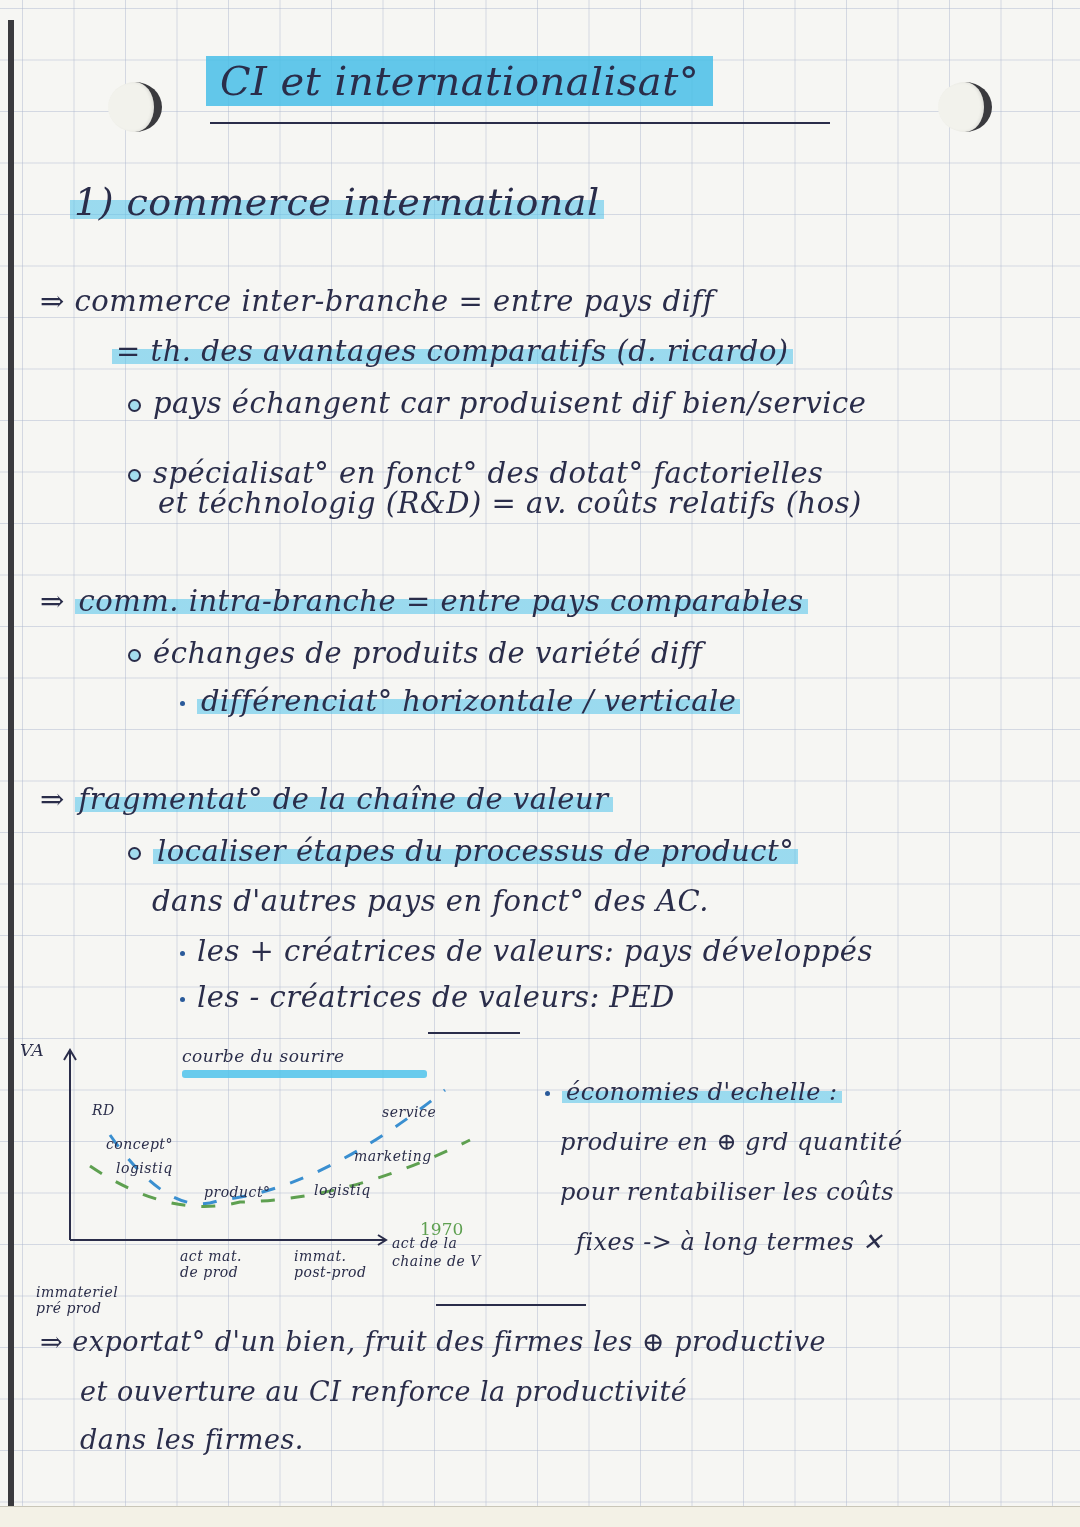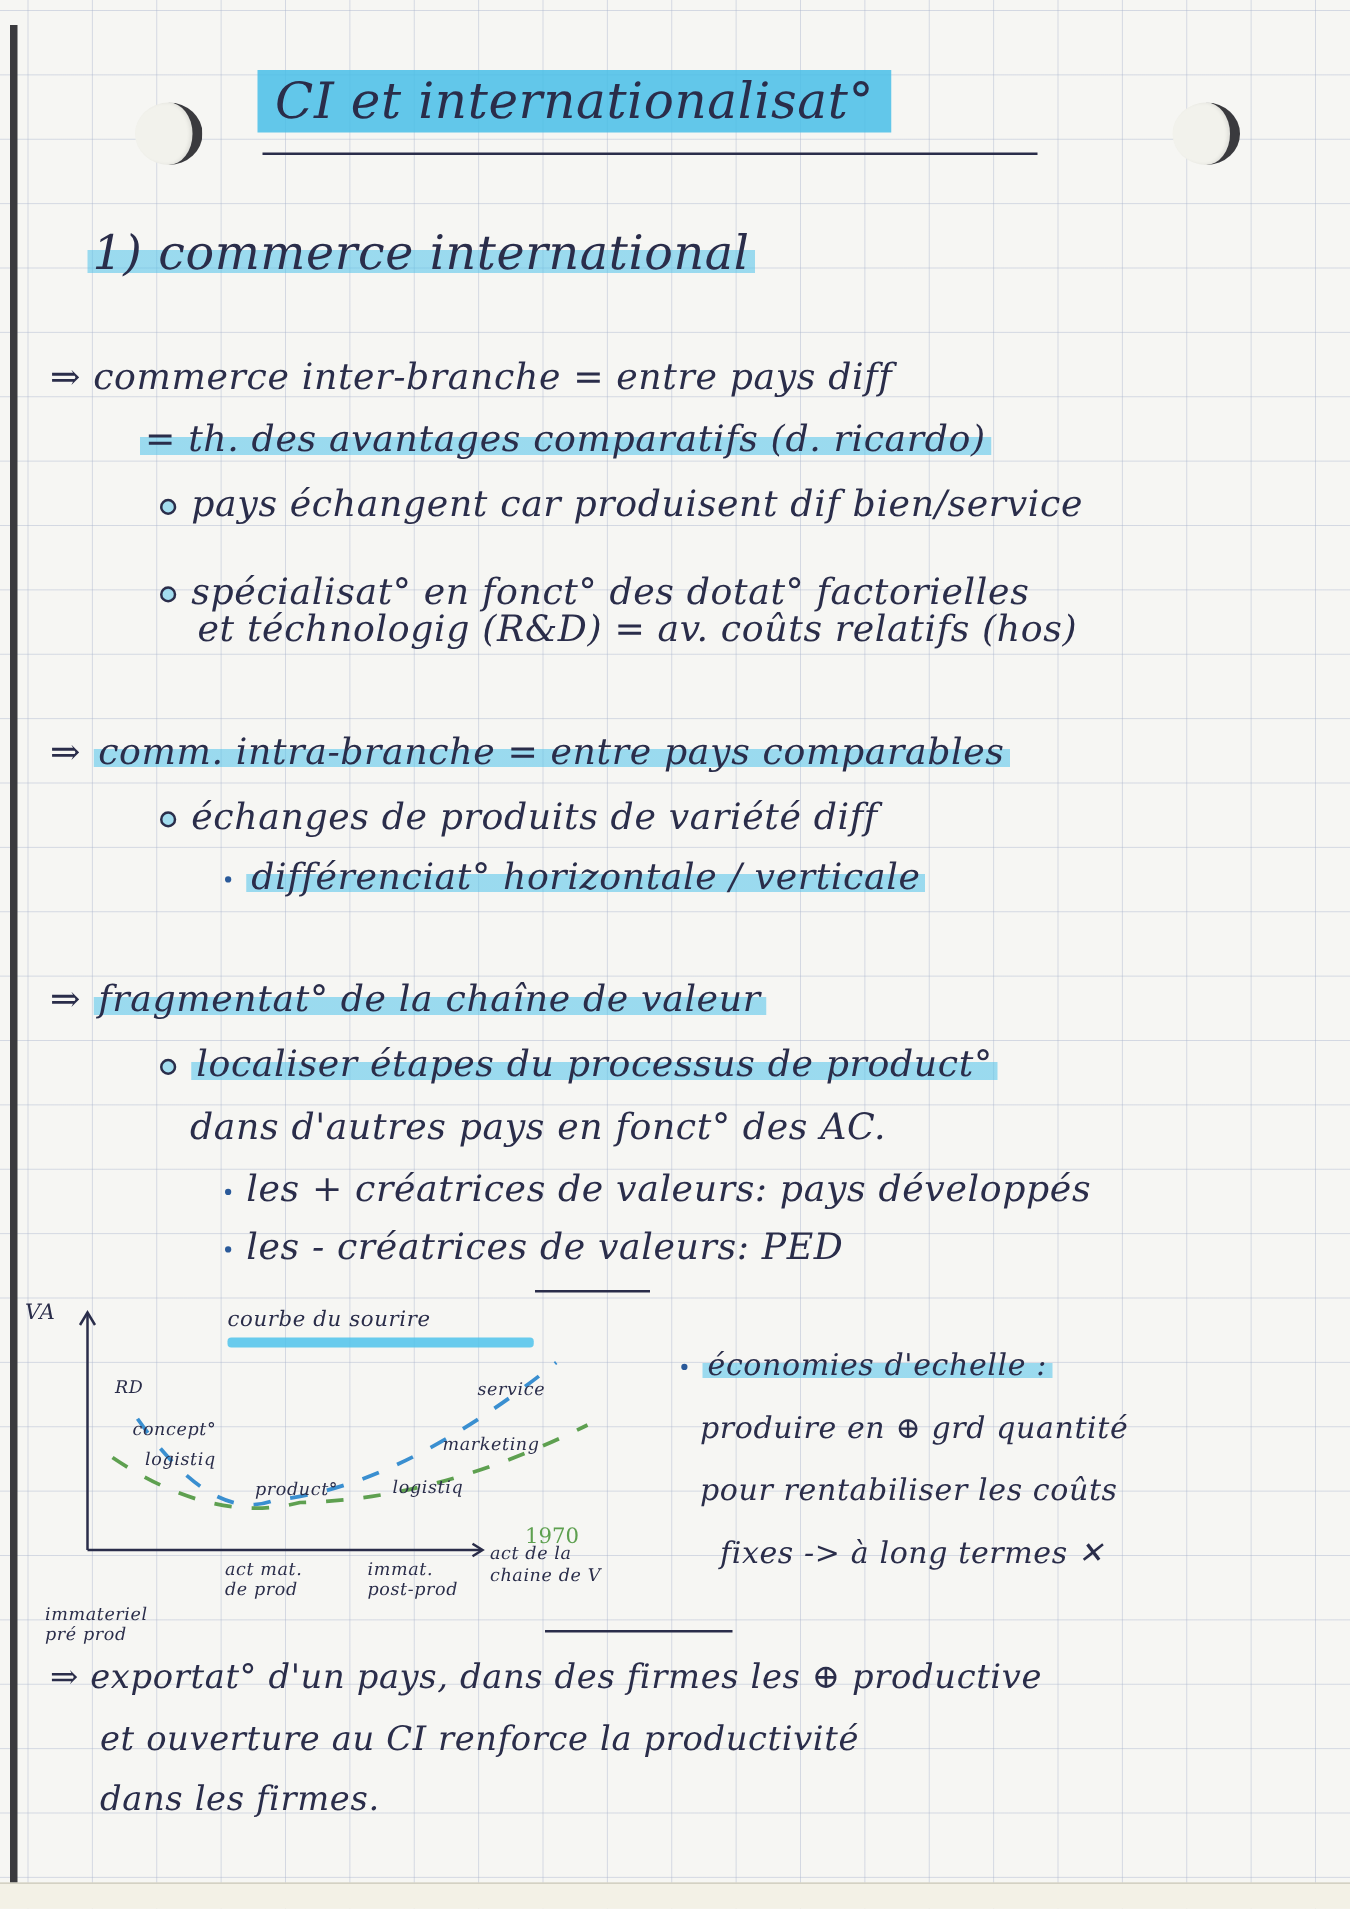--- a/index.html
+++ b/index.html
@@ -120,16 +120,16 @@
 
 <div class="abs ink" style="left:545px; top:1078px; font-size:24px;">
   <span class="bullet-dot"></span><span class="hl">économies d'echelle :</span>
 </div>
 <div class="abs ink" style="left:560px; top:1128px; font-size:24px;">produire en ⊕ grd quantité</div>
 <div class="abs ink" style="left:560px; top:1178px; font-size:24px;">pour rentabiliser les coûts</div>
 <div class="abs ink" style="left:560px; top:1228px; font-size:24px;margin-left:16px;">fixes -&gt; à long termes ✕</div>
 <div class="underline-rule" style="left:436px; top:1304px; width:150px;"></div>
 
 <div class="abs ink line" style="left:40px; top:1326px; font-size:27px;">
-  <span class="arrow">⇒ </span><span>exportat° d'un pays, dans des firmes les ⊕ productive</span>
+  <span class="arrow">⇒ </span><span>exportat° d'un bien, fruit des firmes les ⊕ productive</span>
 </div>
 <div class="abs ink line" style="left:80px; top:1376px; font-size:27px;">et ouverture au CI renforce la productivité</div>
 <div class="abs ink line" style="left:80px; top:1424px; font-size:27px;">dans les firmes.</div>
 
 </body></html>

